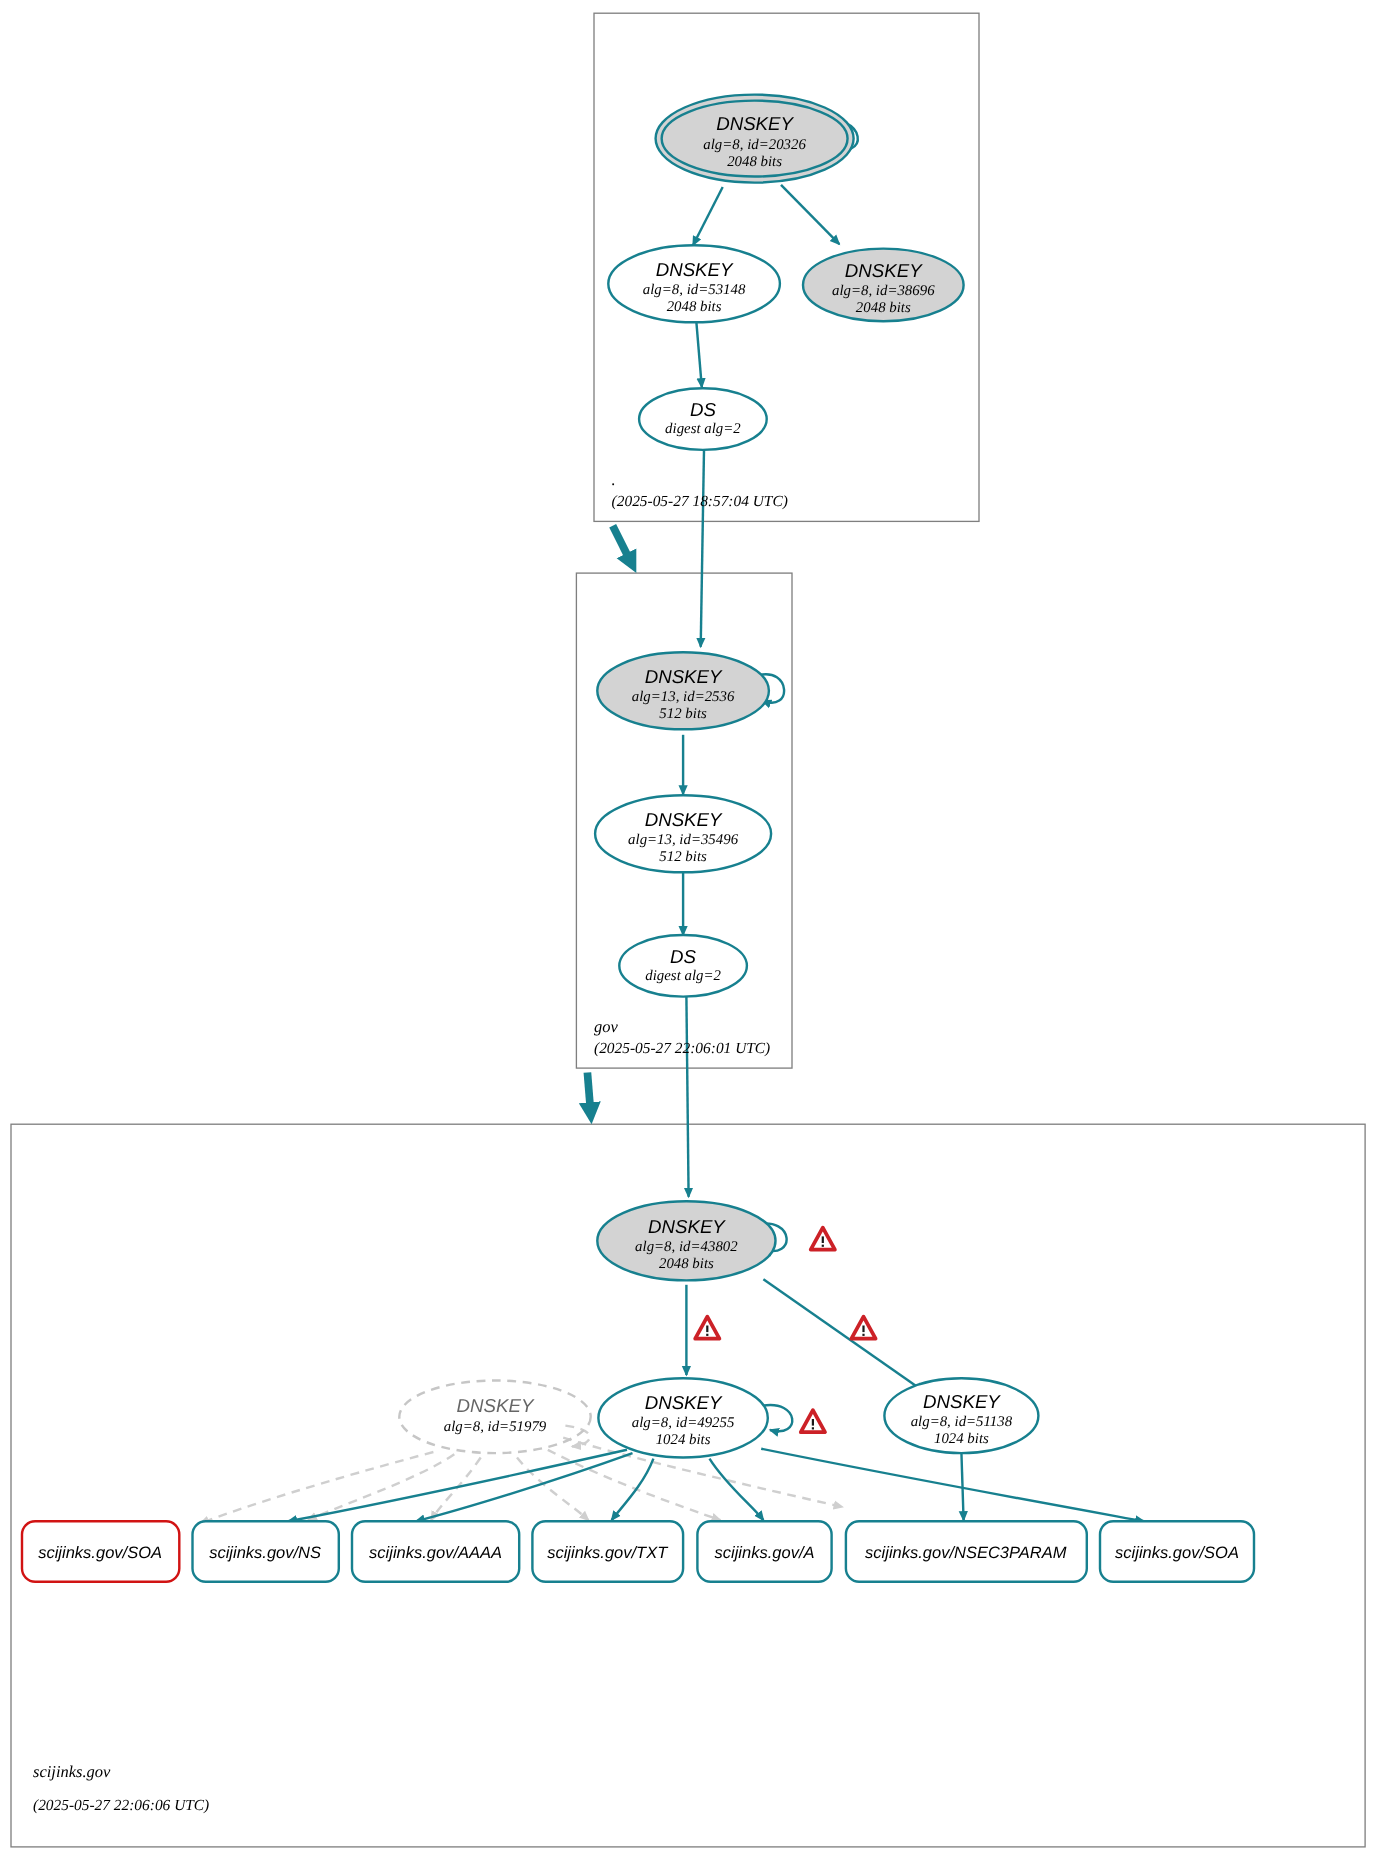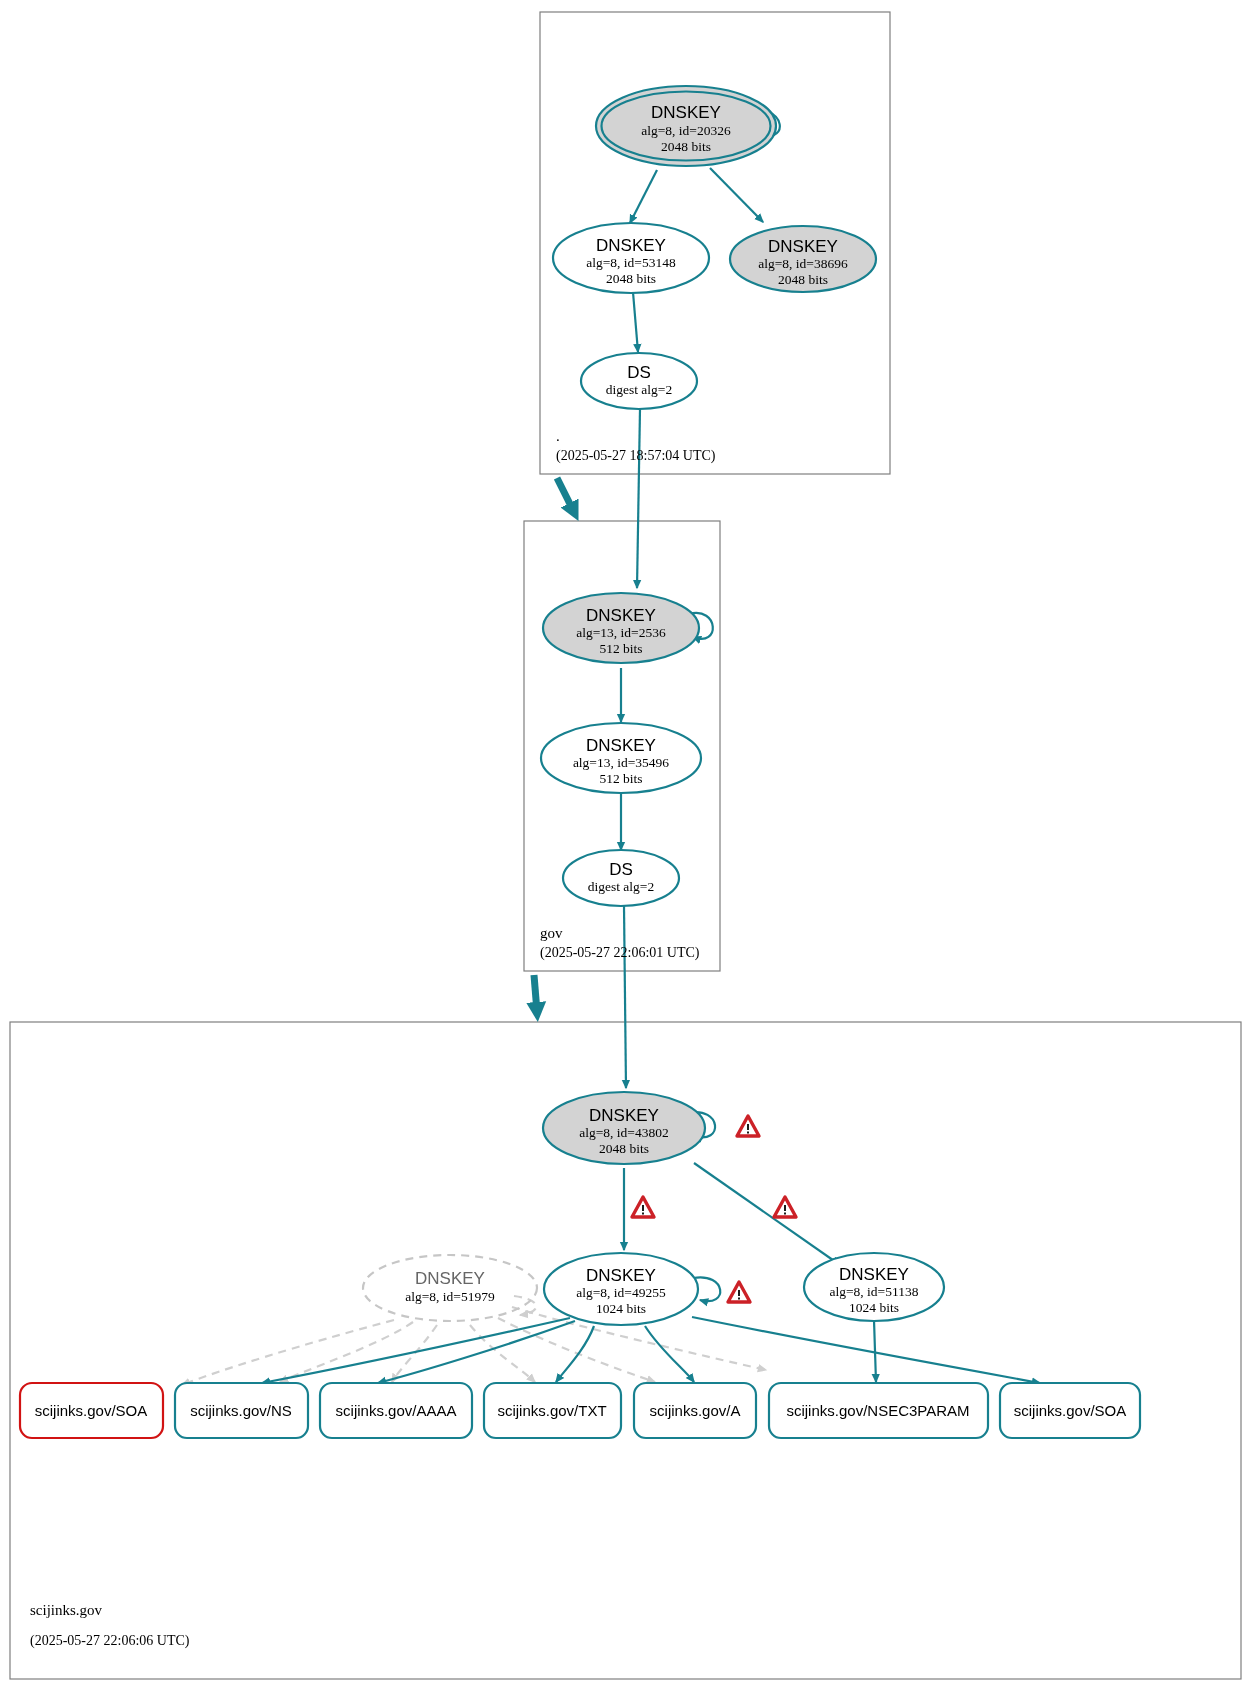--- a/index.html
+++ b/index.html
@@ -1,17 +1,17 @@
 <!DOCTYPE html>
 <html><head>
 <meta charset="utf-8">
 <style>
   html,body{margin:0;padding:0;background:#ffffff;}
   body{font-family:"Liberation Sans", sans-serif;}
-  #stage{position:relative;width:1251px;height:1690px;background:#fff;overflow:hidden;}
+  #stage{position:relative;width:1251px;height:1690px;background:#fff;overflow:hidden;font-style:italic;}
   svg{display:block;}
   .zone-rect{fill:none;stroke:#7f7f7f;stroke-width:1.2;}
   .node-ellipse{stroke:#17808f;stroke-width:2.2;}
   .fill-grey{fill:#d3d3d3;}
   .fill-white{fill:#ffffff;}
   .node-dashed{fill:none;stroke:#c6c6c6;stroke-width:2.2;stroke-dasharray:8 6;}
   .edge{fill:none;stroke:#17808f;stroke-width:2.2;}
   .edge-thick{fill:none;stroke:#17808f;stroke-width:7;}
   .edge-dashed{fill:none;stroke:#cfcfcf;stroke-width:2.2;stroke-dasharray:8 6;}
   .rr-box{fill:#ffffff;stroke:#17808f;stroke-width:2.2;}

